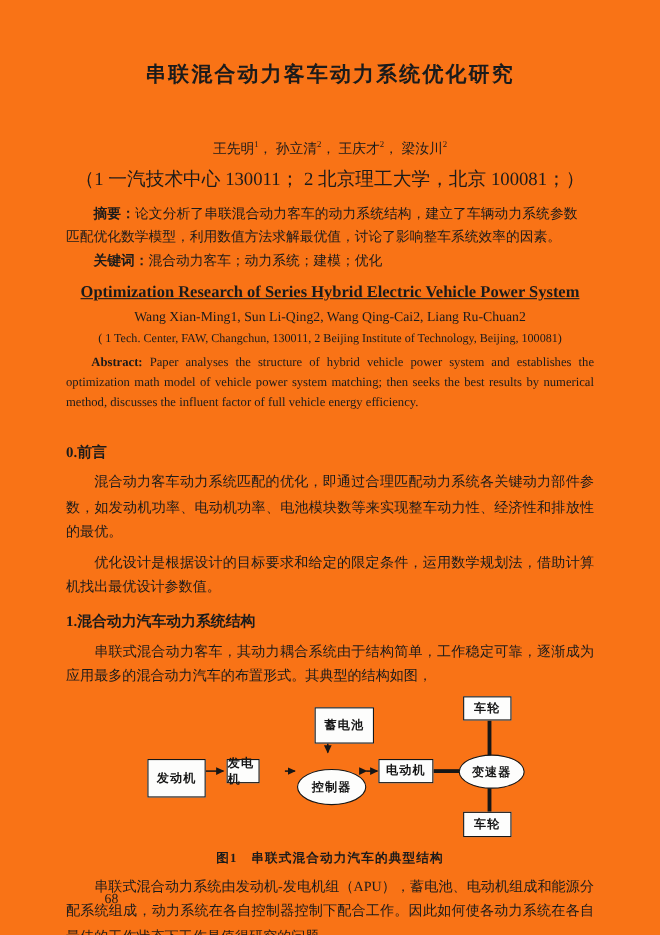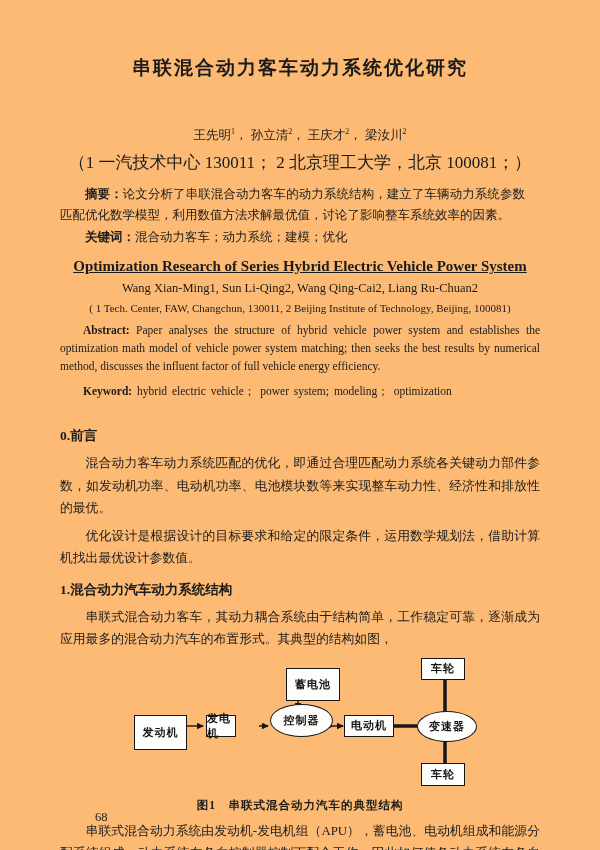--- a/index.html
+++ b/index.html
@@ -1,20 +1,20 @@
 <!DOCTYPE html>
 <html><head>
 <meta charset="utf-8">
 <style>
   html,body { margin:0; padding:0; background:#e8e8e6; }
   .page {
     position:relative;
     width:600px; height:850px;
     margin:0 auto;
-    background:#fdba74;
+    background:#f97316;
     box-sizing:border-box;
     padding:55px 60px 0 60px;
     font-family:"Liberation Serif","DejaVu Serif",serif;
     color:#1b1b1b;
     overflow:hidden;
   }
   .title-zh { margin:0; text-align:center; font-size:19px; font-weight:bold; letter-spacing:2px; }
   .authors-zh { margin-top:46px; text-align:center; font-size:12.5px; }
   .authors-zh sup { font-size:8px; }
   .affil-zh { margin-top:7px; text-align:center; font-size:17px; }
@@ -65,21 +65,20 @@
   <p class="kw-zh"><b class="lbl">关键词：</b><span>混合动力客车；动力系统；建模；优化</span></p>
 
   <h2 class="title-en">Optimization Research of Series Hybrid Electric Vehicle Power System</h2>
 
   <div class="authors-en">Wang Xian-Ming1, Sun Li-Qing2, Wang Qing-Cai2, Liang Ru-Chuan2</div>
 
   <div class="affil-en">( 1 Tech. Center, FAW, Changchun, 130011, 2 Beijing Institute of Technology, Beijing, 100081)</div>
 
   <p class="abs-en"><b class="lbl">Abstract:</b> <span>Paper analyses the structure of hybrid vehicle power system and establishes the optimization math model of vehicle power system matching; then seeks the best results by numerical method, discusses the influent factor of full vehicle energy efficiency.</span></p>
 
-  <p class="kw-en"><b class="lbl">Keyword:</b> <span>hybrid electric vehicle；  power system;  modeling；  optimization</span></p>
 
   <h3 class="sec">0.前言</h3>
   <p class="body-p">混合动力客车动力系统匹配的优化，即通过合理匹配动力系统各关键动力部件参数，如发动机功率、电动机功率、电池模块数等来实现整车动力性、经济性和排放性的最优。</p>
   <p class="body-p tight">优化设计是根据设计的目标要求和给定的限定条件，运用数学规划法，借助计算机找出最优设计参数值。</p>
 
   <h3 class="sec second">1.混合动力汽车动力系统结构</h3>
   <p class="body-p">串联式混合动力客车，其动力耦合系统由于结构简单，工作稳定可靠，逐渐成为应用最多的混合动力汽车的布置形式。其典型的结构如图，</p>
 
   <div class="figure">
     <svg width="480" height="140" viewBox="0 0 480 140">
@@ -100,21 +99,21 @@
       <line x1="334" y1="71" x2="358" y2="71" stroke="#161616" stroke-width="3.5"></line>
 
       <line x1="385" y1="25" x2="385" y2="58" stroke="#161616" stroke-width="3.5"></line>
 
       <line x1="385" y1="86" x2="385" y2="108" stroke="#161616" stroke-width="3.5"></line>
     </svg>
     <div class="node" style="left:226px; top:13px; width:54px; height:33px;">蓄电池</div>
     <div class="node" style="left:361px; top:3px; width:44px; height:22px;">车轮</div>
     <div class="node" style="left:74px; top:60px; width:53px; height:35px;">发动机</div>
     <div class="node" style="left:146px; top:60px; width:30px; height:22px;">发电机</div>
-    <div class="node ellipse" style="left:210px; top:49px; width:63px; height:33px;text-align:right;">控制器</div>
+    <div class="node ellipse" style="left:210px; top:69px; width:63px; height:33px;text-align:right;">控制器</div>
     <div class="node" style="left:284px; top:60px; width:50px; height:22px;">电动机</div>
     <div class="node ellipse" style="left:357px; top:56px; width:60px; height:31px;">变速器</div>
     <div class="node" style="left:361px; top:108px; width:44px; height:23px;">车轮</div>
   </div>
 
   <div class="fig-caption">图1　串联式混合动力汽车的典型结构</div>
 
   <p class="body-p">串联式混合动力系统由发动机-发电机组（APU），蓄电池、电动机组成和能源分配系统组成，动力系统在各自控制器控制下配合工作。因此如何使各动力系统在各自最佳的工作状态下工作是值得研究的问题。</p>
 
   <div class="page-num">68</div>

